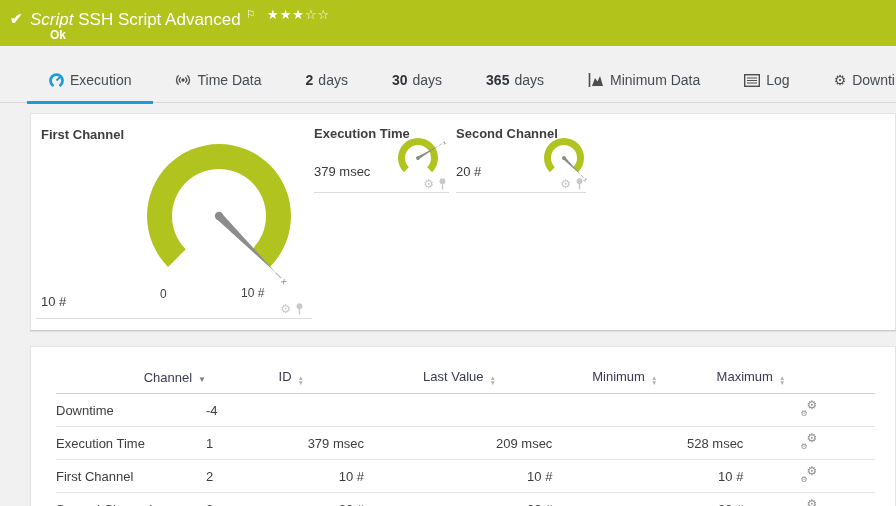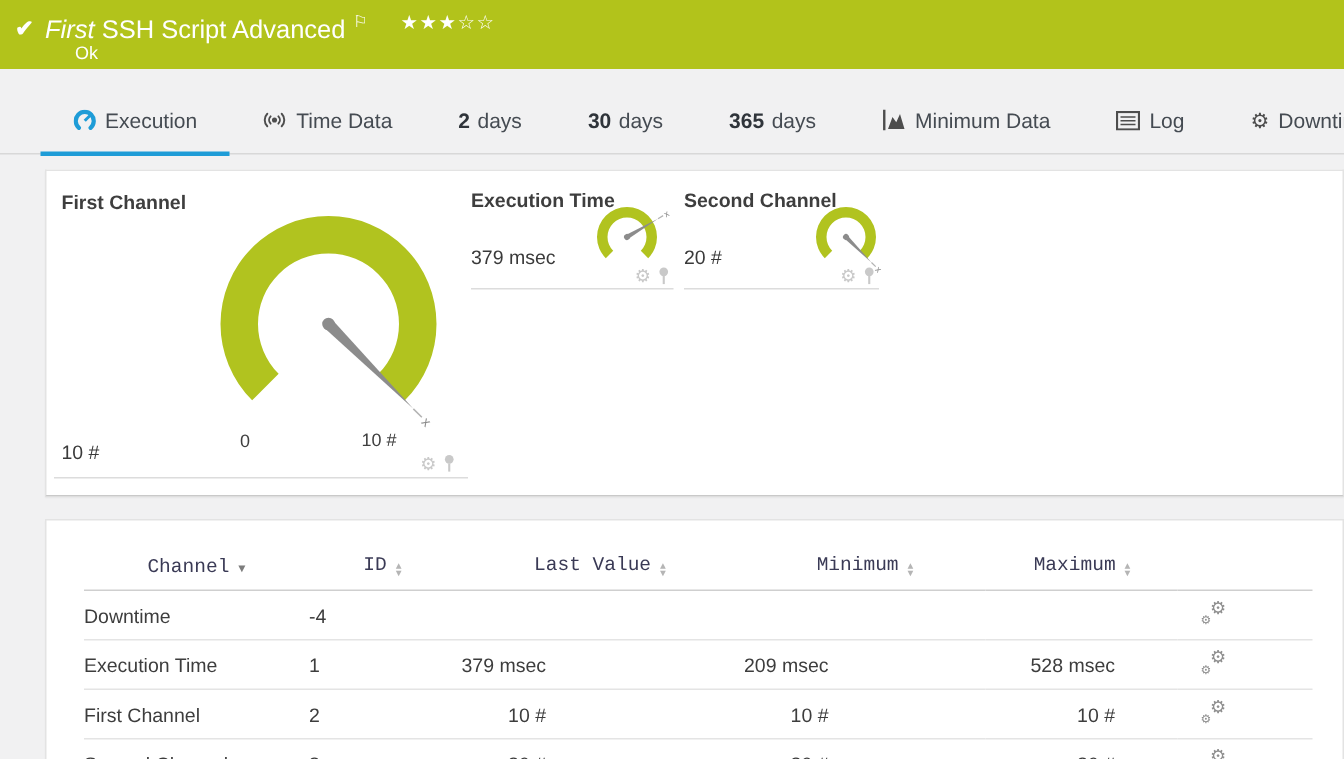--- a/index.html
+++ b/index.html
@@ -6,21 +6,21 @@
   html,body { width:896px; height:506px; overflow:hidden; background:#f1f1f2;
     font-family:"Liberation Sans", sans-serif; }
 
   
   .banner { position:relative; height:46px; background:#b2c31b; color:#fff; }
   .banner .check { position:absolute; left:10px; top:10px; font-size:15px; font-weight:bold; }
   .title-line { position:absolute; left:30px; top:8px; font-size:17px; white-space:nowrap; }
   .title-line .prefix { font-style:italic; }
   .flag { font-size:11px; vertical-align:7px; margin-left:5px; }
   .stars { position:absolute; left:267px; top:7px; font-size:13px; letter-spacing:1px; }
-  .status-ok { position:absolute; left:50px; top:28px; font-size:12px; font-weight:normal; }
+  .status-ok { position:absolute; left:50px; top:28px; font-size:12px; font-weight:bold; }
 
   
   .tabbar { display:flex; align-items:flex-end; height:57px; padding-left:27px;
     border-bottom:1px solid #d8d8d8; }
   .tab { display:flex; align-items:center; gap:6px; padding:0 22px 14px; position:relative;
     font-size:14px; color:#454b52; text-decoration:none; cursor:pointer; white-space:nowrap; }
   .tab b { font-weight:bold; color:#2f343a; margin-right:-1px; }
   .tab.active::after { content:""; position:absolute; left:0; right:0; bottom:-2px;
     height:3px; background:#1e9cd7; }
   .tab svg { display:block; }
@@ -54,22 +54,22 @@
   .cell-first .tools { right:8px; bottom:3px; }
   .cell-exec .tools, .cell-second .tools { right:2px; bottom:2px; }
   .tools .mini-gear { font-size:12px; line-height:12px; cursor:pointer; }
   .tools svg { display:block; cursor:pointer; }
 
   
   table.channels { border-collapse:collapse; table-layout:fixed; margin:22px 0 0 25px;
     font-size:13px; }
   .col-channel{width:150px} .col-id{width:98px} .col-last{width:192px}
   .col-min{width:152px} .col-max{width:128px} .col-act{width:90px}
-  th { text-align:center; font-weight:normal; color:#3a3a55; padding:0 0 8px 0;
-    border-bottom:1px solid #cfcfcf; cursor:pointer; white-space:nowrap;font-family:Liberation Mono, monospace; }
+  th { text-align:right; font-weight:normal; color:#3a3a55; padding:0 0 8px 0;
+    border-bottom:1px solid #cfcfcf; cursor:pointer; white-space:nowrap; }
   td { padding:7px 0; border-bottom:1px solid #e4e4e4; color:#3d3d3d; white-space:nowrap; }
   td.num-last { text-align:right; padding-right:132px; }
   td.num-min  { text-align:right; padding-right:105px; }
   td.num-max  { text-align:right; padding-right:42px;  }
   td.act { padding-left:15px; }
   .sort { display:inline-flex; flex-direction:column; font-size:6.5px; line-height:5px;
     color:#b5b5b5; font-style:normal; margin-left:6px; vertical-align:1px; }
   .sort i { font-style:normal; }
   .sort.sorted { font-size:8px; line-height:8px; color:#7d7d7d; vertical-align:0; }
   .gears { position:relative; display:inline-block; width:17px; height:15px;
@@ -77,21 +77,21 @@
   .gears b { position:absolute; font-weight:normal; }
   .g-big { right:0; top:-3px; font-size:12px; }
   .g-small { left:0; bottom:-2px; font-size:8px; }
 </style>
 </head>
 <body>
 
 <header class="banner">
   <span class="check">✔</span>
   <div class="title-line">
-    <span class="prefix">First</span>
+    <span class="prefix">Script</span>
     <span>SSH Script Advanced</span><span class="flag">⚐</span>
   </div>
   <span class="stars"><span>★★★</span><span>☆☆</span></span>
   <div class="status-ok">Ok</div>
 </header>
 
 <nav class="tabbar">
   <a class="tab active">
     <svg width="15" height="15" viewBox="0 0 15 15">
       <path d="M3.6 12.2 A6 6 0 1 1 11.4 12.2" fill="none" stroke="#1e9cd7" stroke-width="2.8" stroke-linecap="round"></path>

